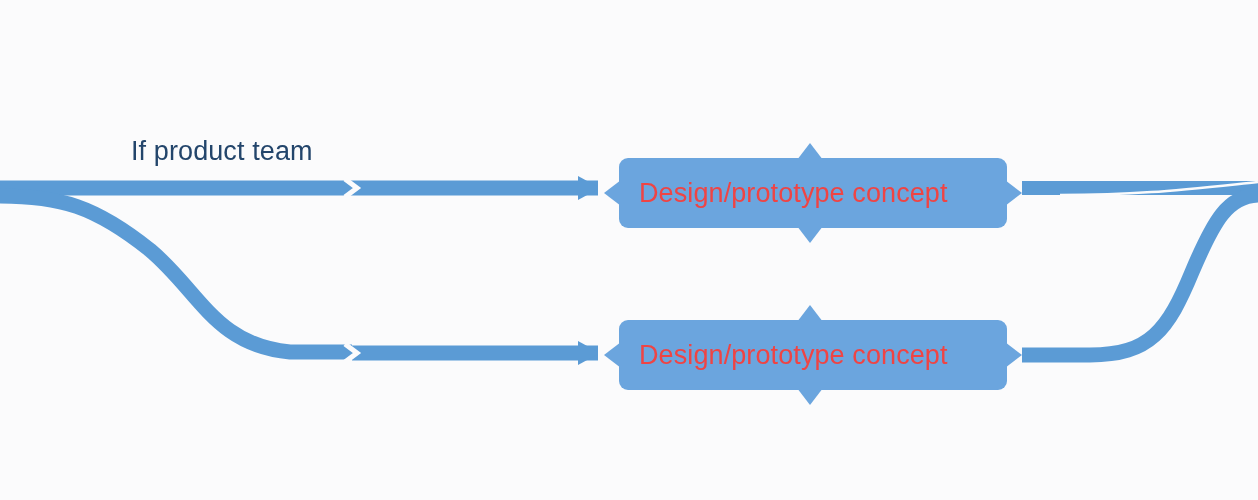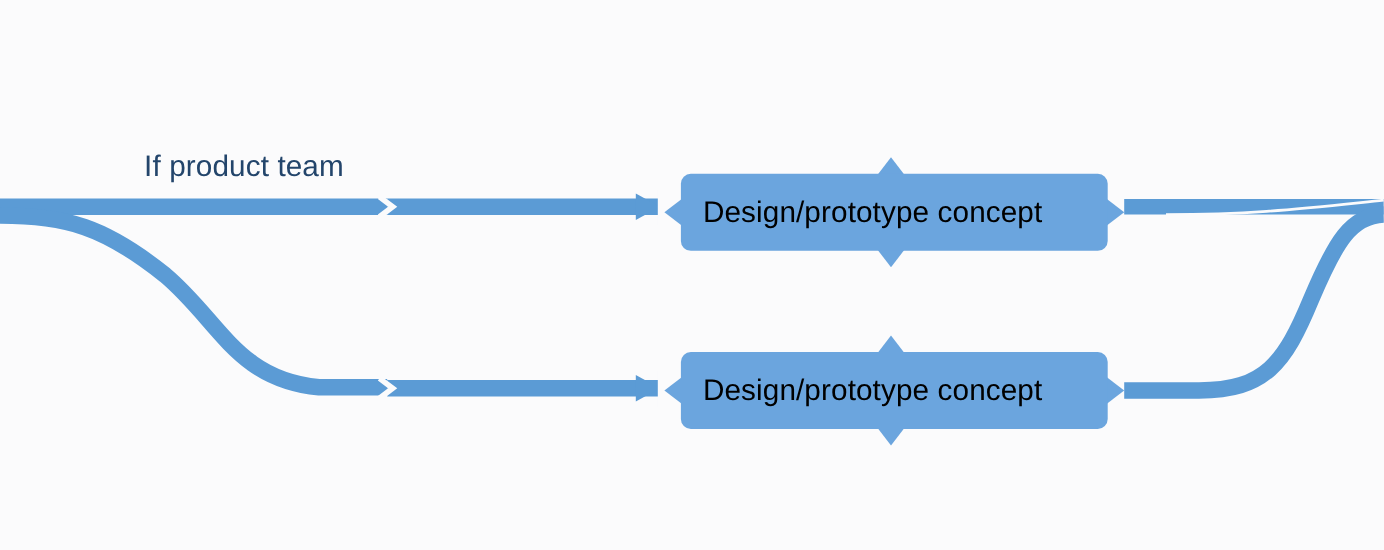--- a/index.html
+++ b/index.html
@@ -32,21 +32,21 @@
     font-size: 27px;
     font-family: "Liberation Sans", sans-serif;
     white-space: nowrap;
     letter-spacing: 0.1px;
   }
   #label-product { left: 131px; top: 136px; }
   #label-ds { left: 188px; top: 379px; }
 
   .node-text {
     position: absolute;
-    color: #000000;
+    color: #ef4444;
     font-size: 27px;
     font-family: "Liberation Sans", sans-serif;
     white-space: nowrap;
     letter-spacing: 0.1px;
   }
   #node-text-top { left: 639px; top: 178px; }
   #node-text-bottom { left: 639px; top: 340px; }
 </style>
 </head>
 <body>

